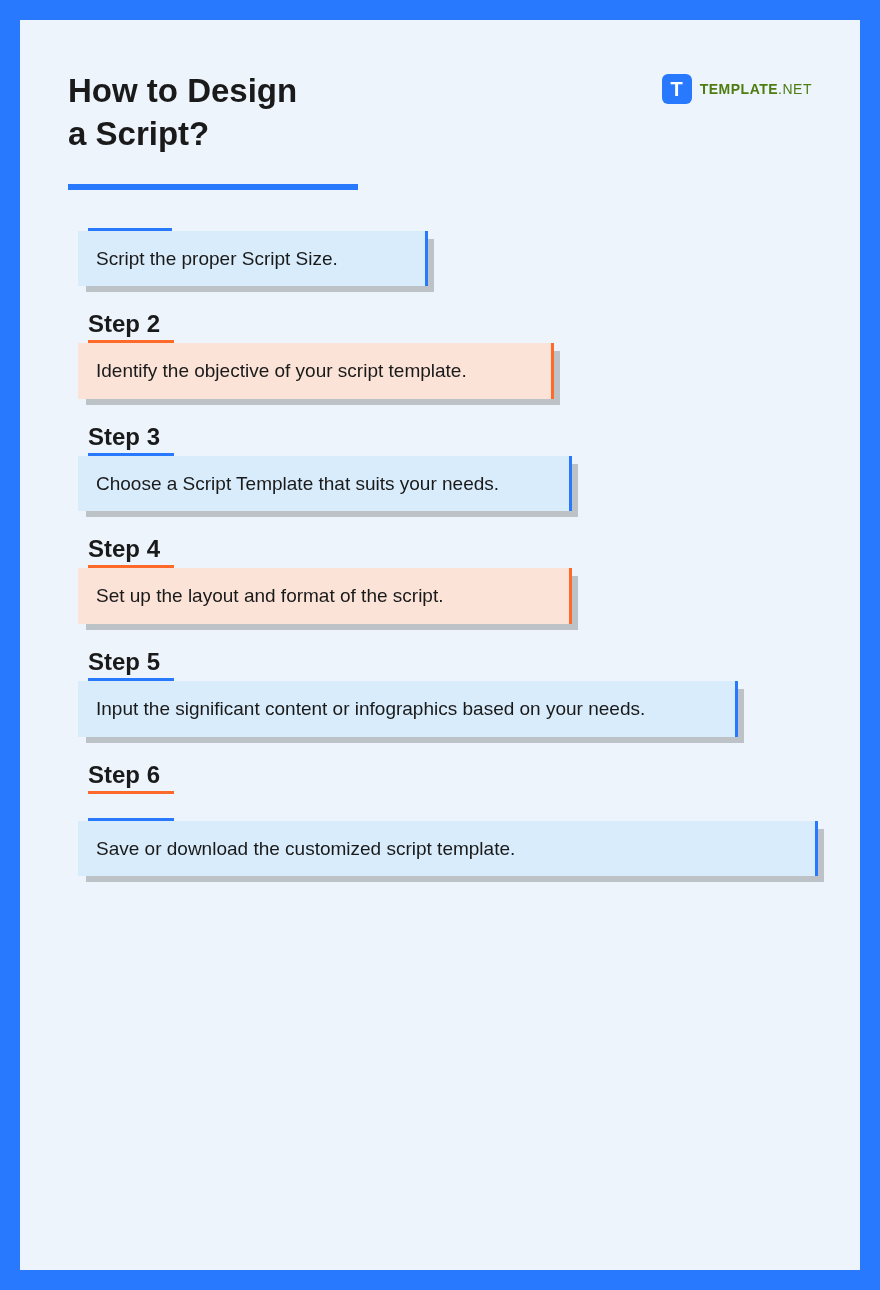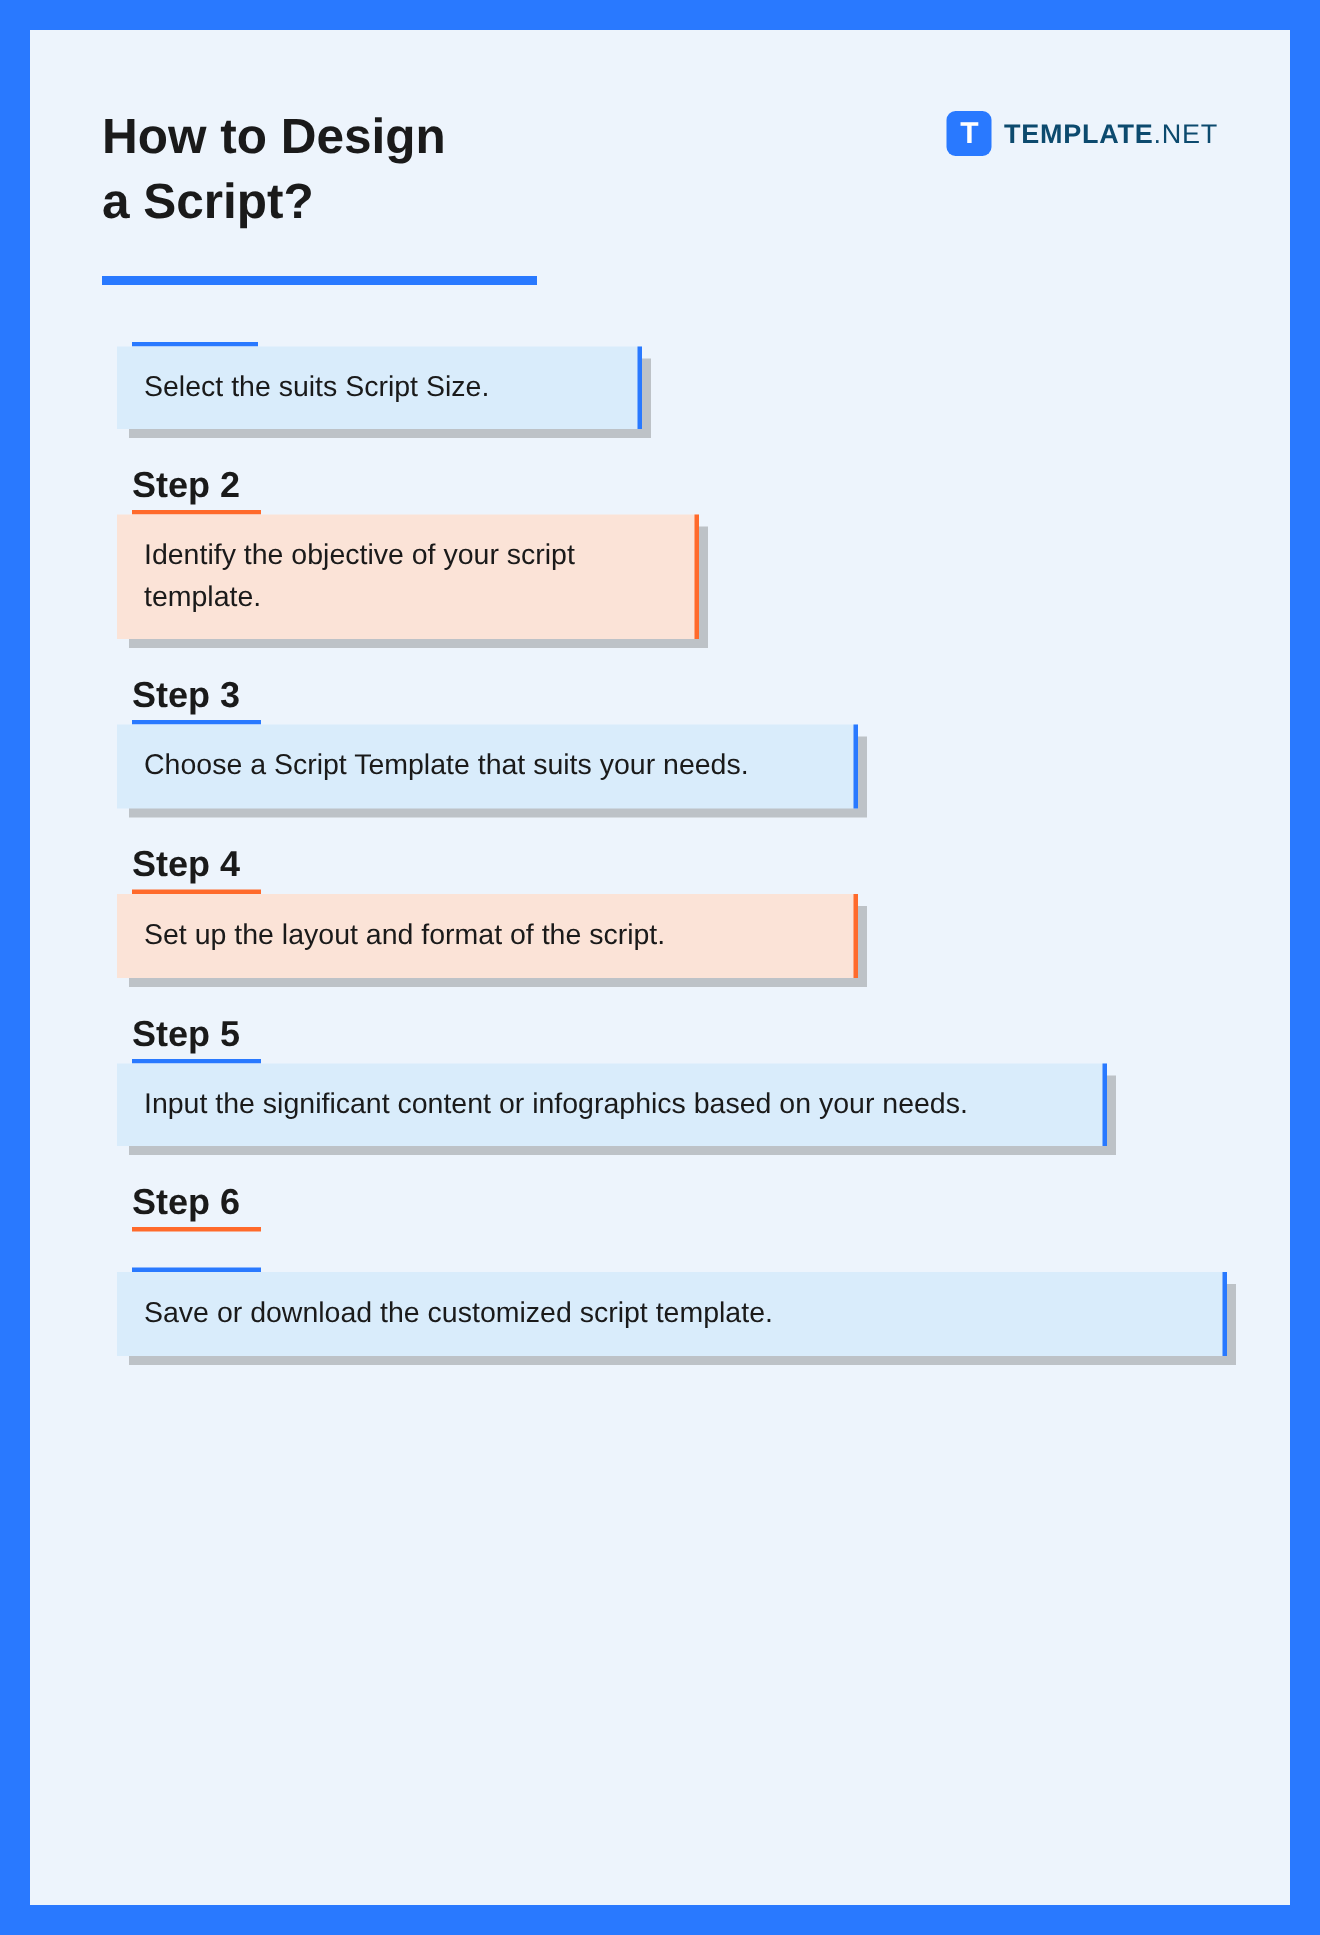--- a/index.html
+++ b/index.html
@@ -49,23 +49,23 @@
       background: #2979ff;
       border-radius: 6px;
       display: flex;
       align-items: center;
       justify-content: center;
       color: #ffffff;
       font-weight: bold;
       font-size: 20px;
     }
     .brand-text {
-      font-size: 18px;
+      font-size: 14px;
       letter-spacing: 0.5px;
-      color: #0c4a6e;
+      color: #4d7c0f;
     }
     .brand-text .bold {
       font-weight: bold;
     }
     .title-underline {
       width: 290px;
       height: 6px;
       background: #2979ff;
       margin-top: 28px;
       margin-bottom: 38px;
@@ -137,27 +137,27 @@
         </div>
       </div>
     </div>
     <div class="title-underline"></div>
 
     <div class="steps" id="steps-container">
         <div class="step-block blue">
           <div class="step-underline" style="width: 84px;"></div>
           <div class="card-wrap" style="width: 350px;">
             <div class="card-shadow"></div>
-            <div class="card-front">Select the suits Script Size.</div>
+            <div class="card-front">Script the proper Script Size.</div>
           </div>
         </div>
         <div class="step-block orange">
           <div class="step-label">Step 2</div>
           <div class="step-underline" style="width: 86px;"></div>
-          <div class="card-wrap" style="width: 388px;">
+          <div class="card-wrap" style="width: 476px;">
             <div class="card-shadow"></div>
             <div class="card-front">Identify the objective of your script template.</div>
           </div>
         </div>
         <div class="step-block blue">
           <div class="step-label">Step 3</div>
           <div class="step-underline" style="width: 86px;"></div>
           <div class="card-wrap" style="width: 494px;">
             <div class="card-shadow"></div>
             <div class="card-front">Choose a Script Template that suits your needs.</div>

